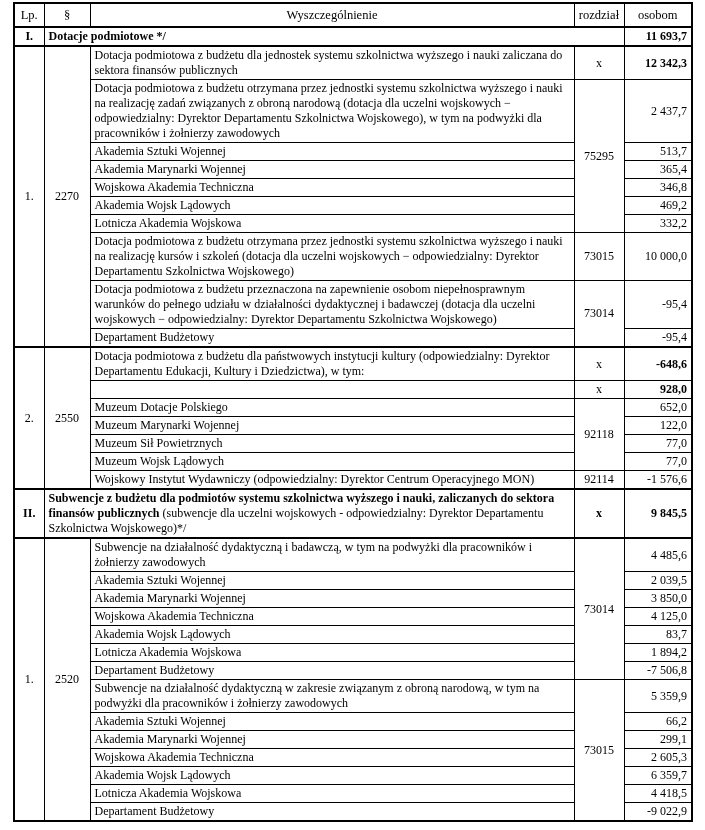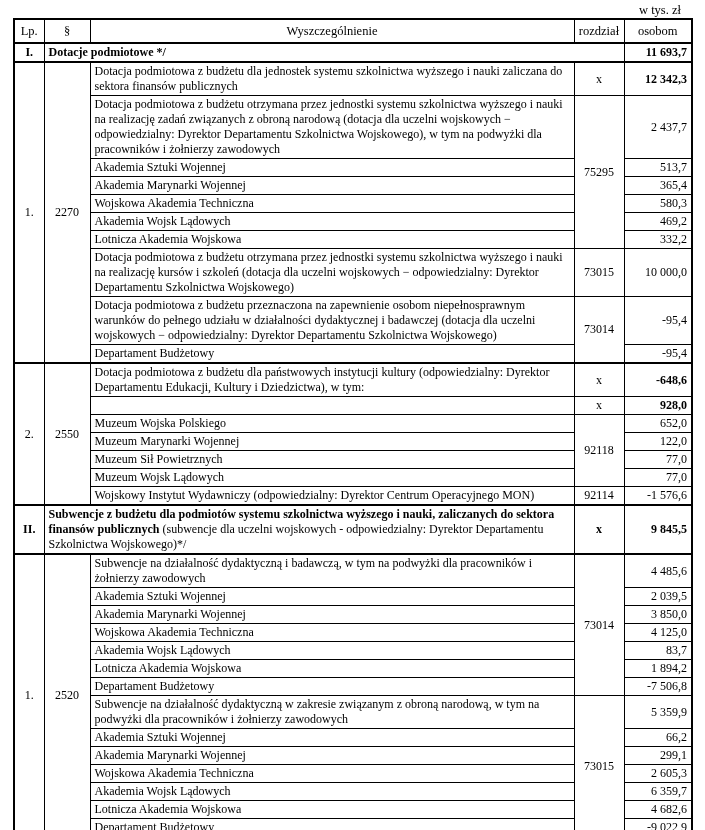--- a/index.html
+++ b/index.html
@@ -13,21 +13,20 @@
   .c{text-align:center;}
   .r{text-align:right;}
   .b{font-weight:bold;}
   .sub{}
   .amt{padding-right:4px;}
 </style>
 </head>
 <body>
 
 <div class="sheet">
-  <div class="unit-note">w tys. zł</div>
 
   <table>
     <colgroup>
       <col style="width:30px">
         <col style="width:46px">
         <col style="width:484px">
         <col style="width:50px">
         <col style="width:68px">
     </colgroup>
     <tbody>
@@ -60,21 +59,21 @@
       <tr>
         <td class="sub">Akademia Sztuki Wojennej</td>
         <td class="r amt">513,7</td>
       </tr>
       <tr>
         <td class="sub">Akademia Marynarki Wojennej</td>
         <td class="r amt">365,4</td>
       </tr>
       <tr>
         <td class="sub">Wojskowa Akademia Techniczna</td>
-        <td class="r amt">580,3</td>
+        <td class="r amt">346,8</td>
       </tr>
       <tr>
         <td class="sub">Akademia Wojsk Lądowych</td>
         <td class="r amt">469,2</td>
       </tr>
       <tr>
         <td class="sub">Lotnicza Akademia Wojskowa</td>
         <td class="r amt">332,2</td>
       </tr>
       <tr>
@@ -98,21 +97,21 @@
         <td>Dotacja podmiotowa z budżetu dla państwowych instytucji kultury (odpowiedzialny: Dyrektor Departamentu Edukacji, Kultury i Dziedzictwa), w tym:</td>
         <td class="c">x</td>
         <td class="r b amt">-648,6</td>
       </tr>
       <tr>
         <td></td>
         <td class="c">x</td>
         <td class="r b amt">928,0</td>
       </tr>
       <tr>
-        <td class="sub">Muzeum Wojska Polskiego</td>
+        <td class="sub">Muzeum Dotacje Polskiego</td>
         <td class="c" rowspan="4">92118</td>
         <td class="r amt">652,0</td>
       </tr>
       <tr>
         <td class="sub">Muzeum Marynarki Wojennej</td>
         <td class="r amt">122,0</td>
       </tr>
       <tr>
         <td class="sub">Muzeum Sił Powietrznych</td>
         <td class="r amt">77,0</td>
@@ -181,21 +180,21 @@
       <tr>
         <td class="sub">Wojskowa Akademia Techniczna</td>
         <td class="r amt">2 605,3</td>
       </tr>
       <tr>
         <td class="sub">Akademia Wojsk Lądowych</td>
         <td class="r amt">6 359,7</td>
       </tr>
       <tr>
         <td class="sub">Lotnicza Akademia Wojskowa</td>
-        <td class="r amt">4 682,6</td>
+        <td class="r amt">4 418,5</td>
       </tr>
       <tr>
         <td class="sub">Departament Budżetowy</td>
         <td class="r amt">-9 022,9</td>
       </tr>
     </tbody>
   </table>
 </div>
 
 </body></html>

